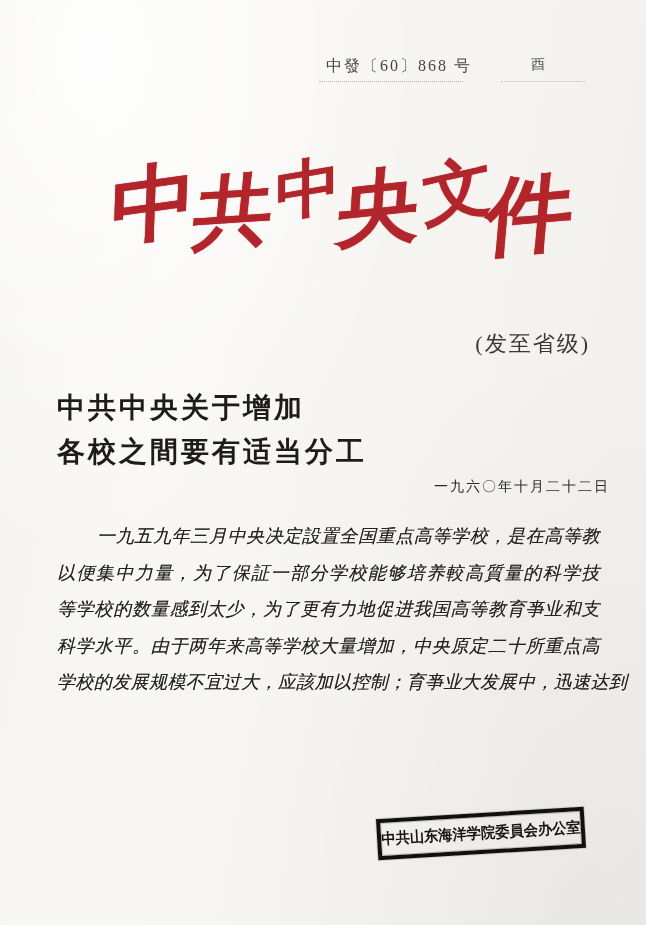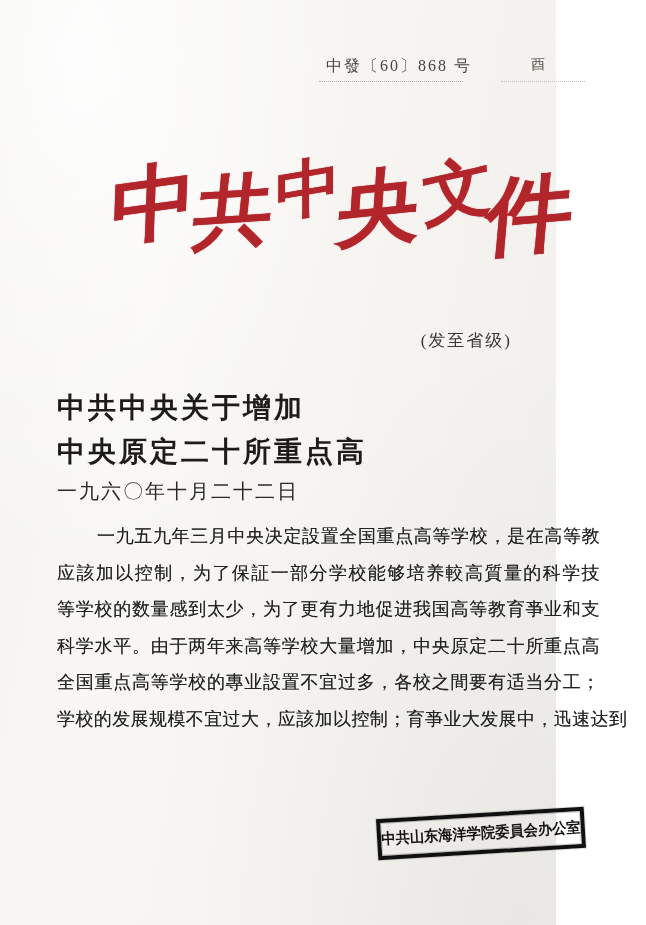--- a/index.html
+++ b/index.html
@@ -1,21 +1,21 @@
 <!DOCTYPE html>
 <html style="--masthead_red: #b2262b; --ink: #232323; --paper: #f5f4f1; --stamp_black: #101010;"><head>
 <meta charset="utf-8">
 <style>
   html,body{margin:0;padding:0;}
   body{
     width:646px;height:925px;overflow:hidden;
     font-family:"Liberation Serif","DejaVu Serif",serif;
   }
   .page{
-    position:relative;width:556px;height:925px;
+    position:relative;width:646px;height:925px;
     background:
       radial-gradient(ellipse at 15% 6%, rgba(255,255,255,.85), rgba(255,255,255,0) 42%),
       radial-gradient(ellipse at 90% 100%, rgba(0,0,0,.035), rgba(0,0,0,0) 45%),
       linear-gradient(100deg,#f4f3f0 0%,#f8f7f4 28%,#f5f4f1 62%,#f0efec 100%);
   }
   
   .doc-number{
     position:absolute;left:326px;top:56px;
     font-size:16px;letter-spacing:2px;color:#474442;white-space:nowrap;
   }
@@ -42,44 +42,44 @@
   }
   .cal-ch{display:inline-block;line-height:1;}
   .cal-ch-0{font-size:84px;transform:rotate(-7deg) translateY(12px);}
   .cal-ch-1{font-size:78px;transform:rotate(-3deg) translateY(24px);}
   .cal-ch-2{font-size:64px;transform:rotate(-9deg) translateY(10px);}
   .cal-ch-3{font-size:82px;transform:rotate(-5deg) translateY(20px);}
   .cal-ch-4{font-size:68px;transform:rotate(-12deg) translateY(12px);}
   .cal-ch-5{font-size:86px;transform:rotate(-4deg) translateY(28px);}
   
   .dist-note{
-    position:absolute;right:44px;top:329px;
-    font-size:17px;letter-spacing:2px;color:#3a3734;white-space:nowrap;
+    position:absolute;right:56px;top:329px;
+    font-size:22px;letter-spacing:2px;color:#3a3734;white-space:nowrap;
   }
   
   .title{
     position:absolute;left:57px;width:553px;
     font-weight:bold;color:#1d1c1a;font-size:28px;letter-spacing:3px;white-space:nowrap;
   }
   .title-1{top:389px;}
   .title-2{top:433px;}
   .doc-date{
-    position:absolute;left:57px;top:478px;width:553px;text-align:left;
-    font-size:20px;letter-spacing:2px;color:#2b2a28;
+    position:absolute;left:57px;top:478px;width:553px;text-align:right;
+    font-size:14px;letter-spacing:2px;color:#2b2a28;
   }
   
   .body-text{
     position:absolute;left:57px;top:518px;width:543px;
     color:var(--ink,#232323);
     text-shadow:0 0 .4px rgba(35,35,35,.6);
   }
   .body-line{
     height:36.5px;line-height:36.5px;font-size:18px;
     letter-spacing:.4px;white-space:nowrap;
-    text-align:justify;text-align-last:justify;overflow:visible;
+    text-align:justify;text-align-last:justify;overflow:visible;font-style:italic;
   }
   .body-line.indent{text-indent:40px;}
   
   .stamp{
     position:absolute;left:377px;top:813px;width:200px;height:33px;
     border:4px solid var(--stamp_black,#101010);
     transform:rotate(-3.4deg);
     display:flex;align-items:center;justify-content:center;
     box-shadow:inset 0 0 0 1px rgba(16,16,16,.22), 0 0 0 1px rgba(16,16,16,.12);
   }
@@ -104,29 +104,28 @@
       <span class="cal-ch cal-ch-1">共</span>
       <span class="cal-ch cal-ch-2">中</span>
       <span class="cal-ch cal-ch-3">央</span>
       <span class="cal-ch cal-ch-4">文</span>
       <span class="cal-ch cal-ch-5">件</span>
     </div>
 
   <span class="dist-note">(发至省级)</span>
 
   <div class="title title-1">中共中央关于增加</div>
-  <div class="title title-2">中央原定二十所重点高</div>
+  <div class="title title-2">各校之間要有适当分工</div>
   <div class="doc-date">一九六〇年十月二十二日</div>
 
   <div class="body-text">
     <div class="body-line indent">一九五九年三月中央决定設置全国重点高等学校，是在高等教</div>
-    <div class="body-line">应該加以控制，为了保証一部分学校能够培养較高質量的科学技</div>
+    <div class="body-line">以便集中力量，为了保証一部分学校能够培养較高質量的科学技</div>
     <div class="body-line">等学校的数量感到太少，为了更有力地促进我国高等教育亊业和支</div>
     <div class="body-line">科学水平。由于两年来高等学校大量增加，中央原定二十所重点高</div>
-    <div class="body-line">全国重点高等学校的專业設置不宜过多，各校之間要有适当分工；</div>
     <div class="body-line">学校的发展规模不宜过大，应該加以控制；育亊业大发展中，迅速达到</div>
   </div>
 
   <div class="stamp">
     <span class="stamp-text">中共山东海洋学院委員会办公室</span>
   </div>
 
 </div>
 
 </body></html>

